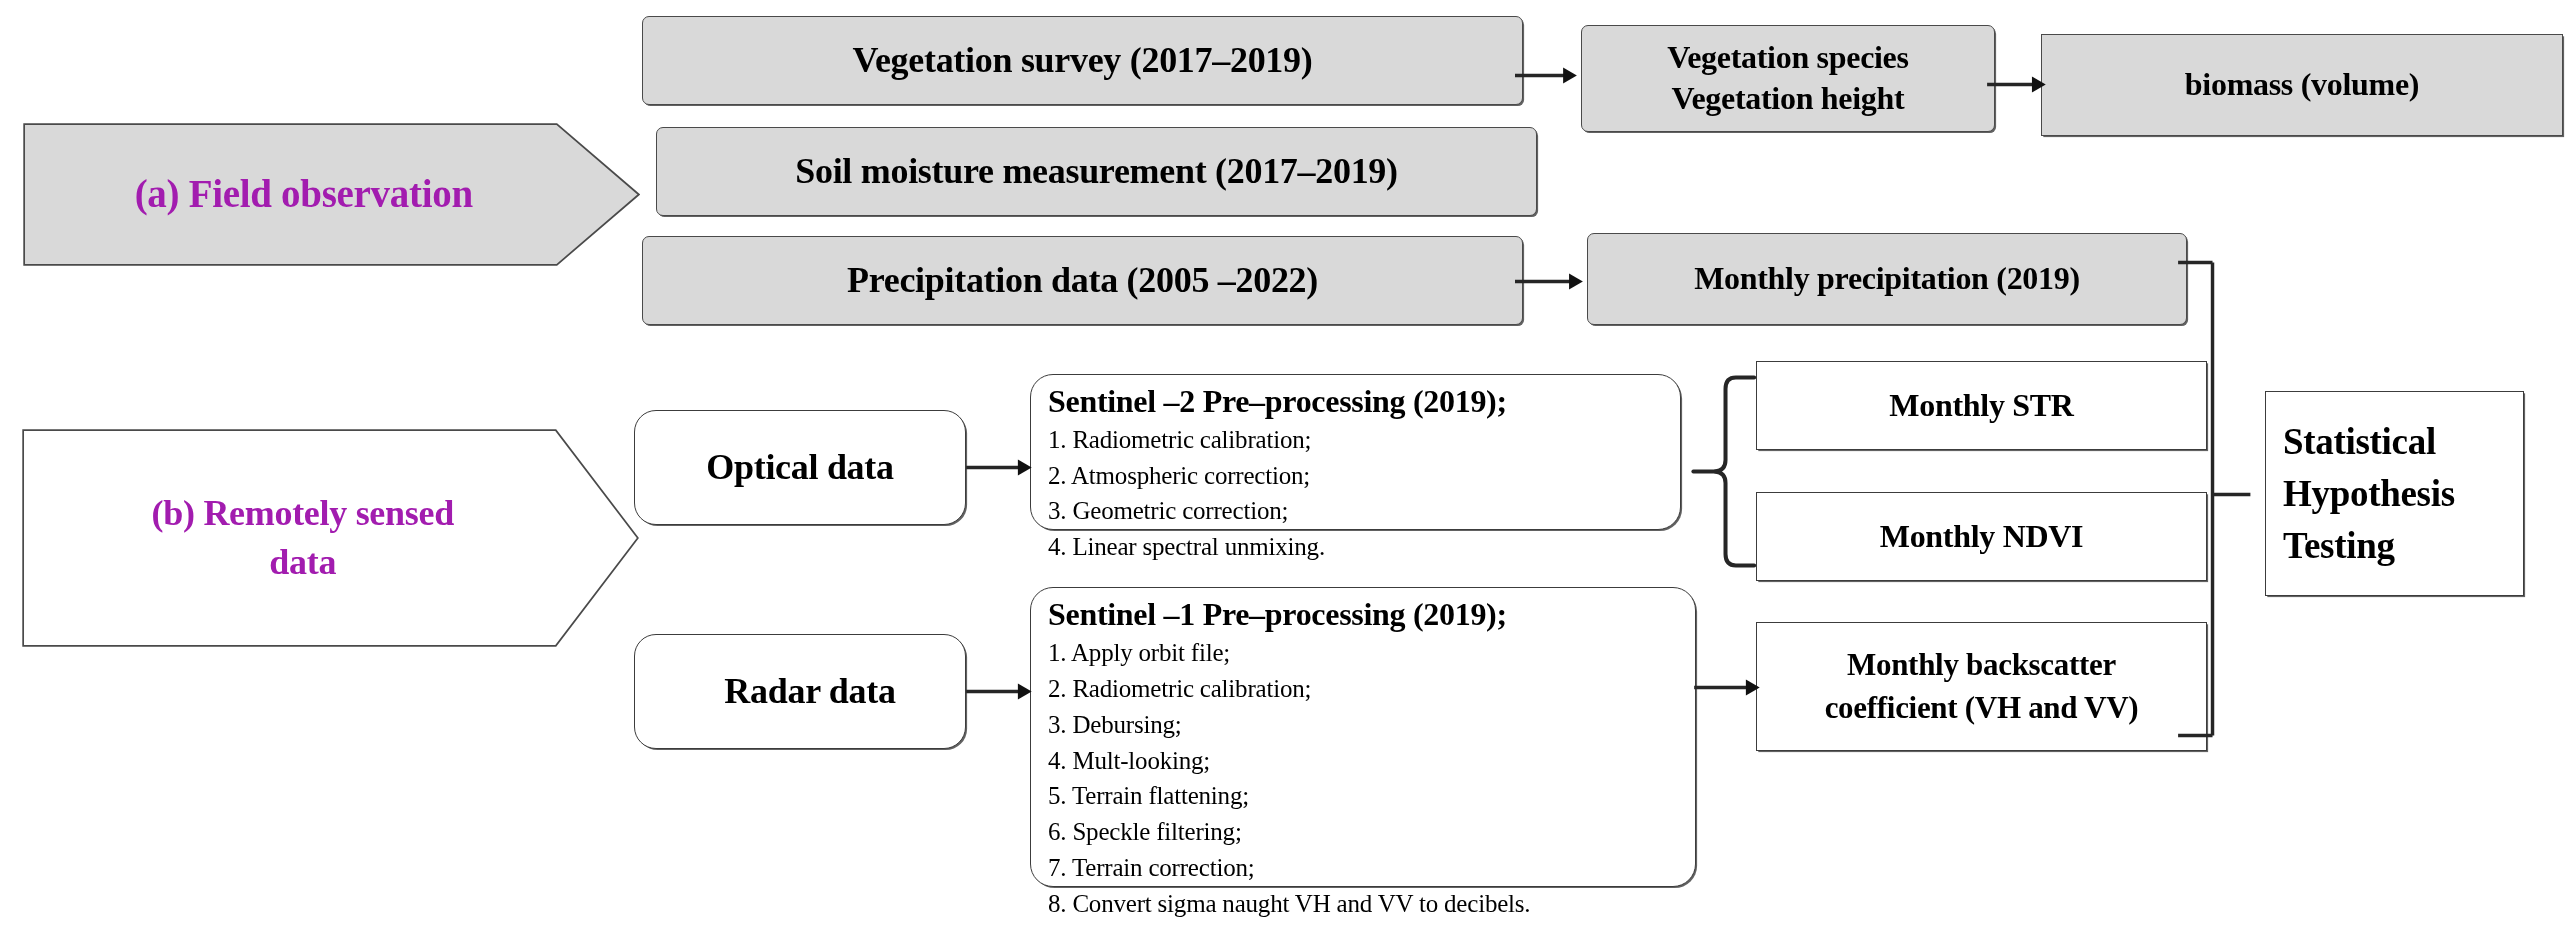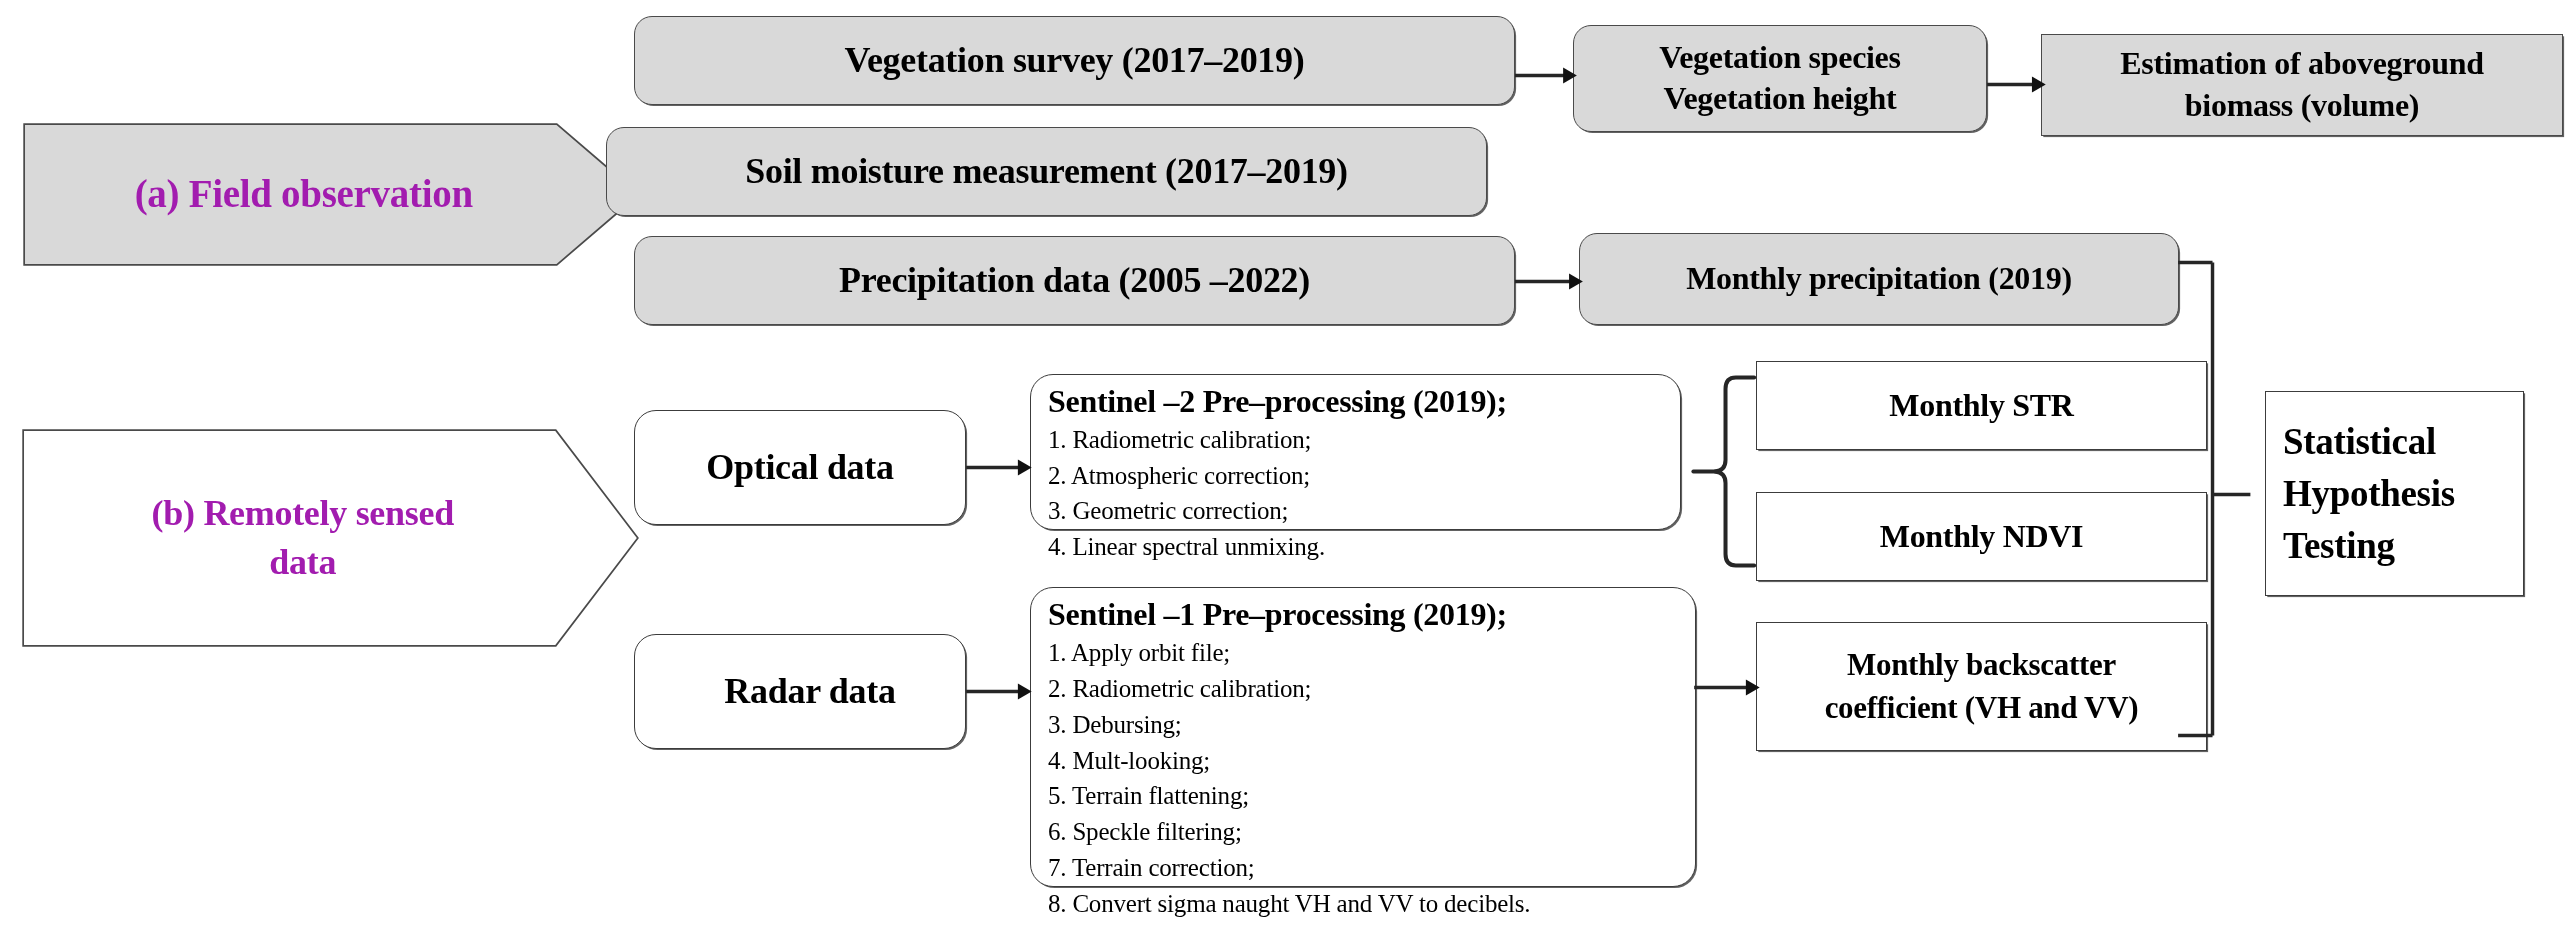--- a/index.html
+++ b/index.html
@@ -28,21 +28,21 @@
     justify-content: center;
     text-align: center;
     font-weight: bold;
     color: #000000;
     line-height: 1.12;
     letter-spacing: -0.3px;
     box-shadow: 1.7px 1.7px 0 -0.6px rgba(70,70,70,0.85);
   }
   .node.fill-gray  { background: #d9d9d9; border: 1.1px solid #4a4a4a; }
   .node.fill-white { background: #ffffff; border: 1.1px solid #3c3c3c; }
-  .node.r-lg  { border-radius: 18px; }
+  .node.r-lg  { border-radius: 7px; margin-left: 8px; }
   .node.r-xl  { border-radius: 22px; }
   .node.r-sq  { border-radius: 0; }
 
   
   .chevron {
     position: absolute;
     box-sizing: border-box;
     display: flex;
     align-items: center;
     justify-content: center;
@@ -99,35 +99,34 @@
         <polygon points="2,2 930,2 1073,125 930,248 2,248" fill="#d9d9d9" stroke="#4a4a4a" stroke-width="3"></polygon>
       </svg>
     </div>
     <div class="chev-label">(a) Field observation</div>
   </div>
 
   <div class="node fill-gray r-lg" style="left:634px; top:16px; width:881px; height:89px; font-size:36px;">
     <span>Vegetation survey (2017–2019)</span>
   </div>
 
-  <div class="node fill-gray r-lg" style="left:606px; top:127px; width:881px; height:89px; font-size:36px;">
+  <div class="node fill-gray r-lg" style="left:648px; top:127px; width:881px; height:89px; font-size:36px;">
     <span>Soil moisture measurement (2017–2019)</span>
   </div>
 
   <div class="node fill-gray r-lg" style="left:634px; top:236px; width:881px; height:89px; font-size:36px;">
     <span>Precipitation data (2005 –2022)</span>
   </div>
 
   <div class="node fill-gray r-lg" style="left:1573px; top:25px; width:414px; height:107px; font-size:32px; flex-direction:column; gap:5.7px;">
     <span>Vegetation species</span>
     <span>Vegetation height</span>
   </div>
 
   <div class="node fill-gray r-sq" style="left:2041px; top:34px; width:522px; height:102px; font-size:32px; flex-direction:column; gap:6.9px;">
-    <span>Estimation of aboveground</span>
     <span>biomass (volume)</span>
   </div>
 
   <div class="node fill-gray r-lg" style="left:1579px; top:233px; width:600px; height:92px; font-size:32px;">
     <span>Monthly precipitation (2019)</span>
   </div>
 
   <div class="chevron" style="left:22px; top:647px; width:617px; height:218px; font-size:36px; transform:translateY(-218px);">
     <div class="chev-bg">
       <svg width="617" height="218" viewBox="0 0 1075 380" preserveAspectRatio="none">

